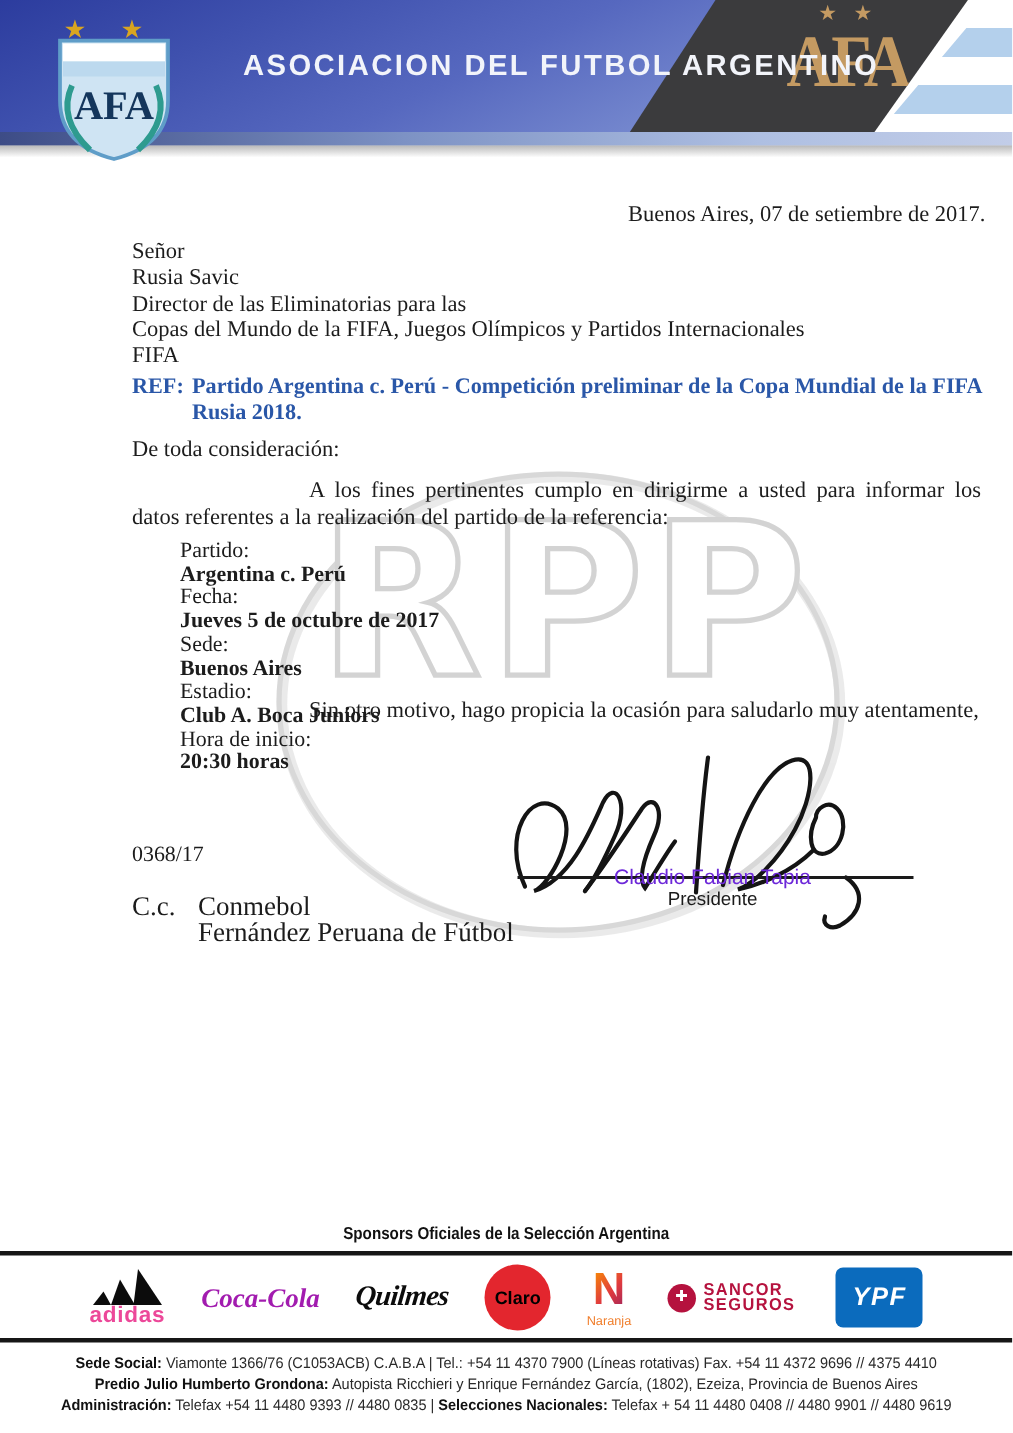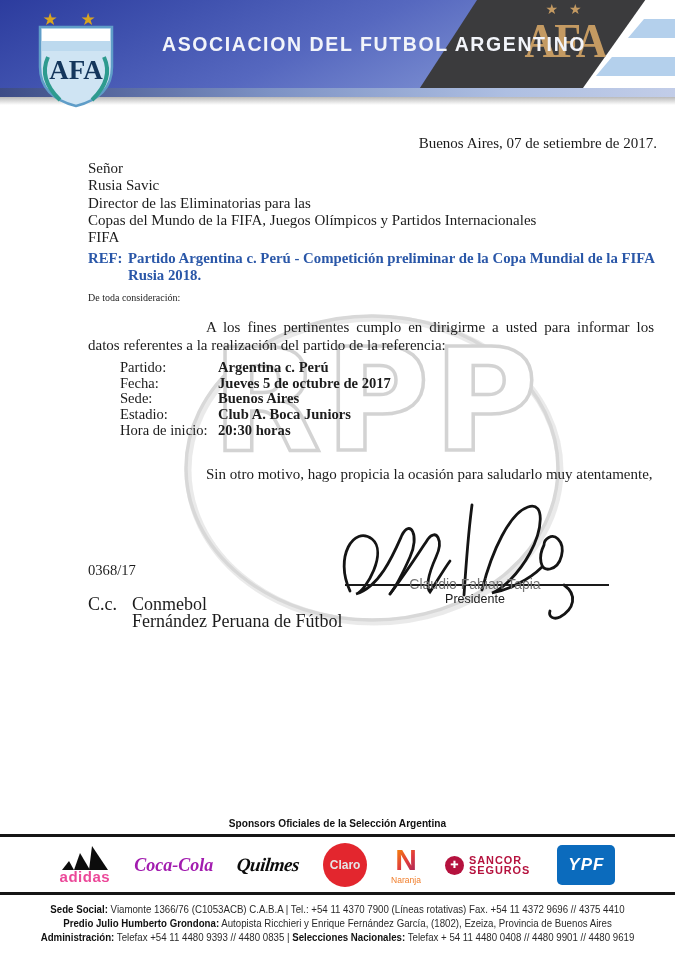--- a/index.html
+++ b/index.html
@@ -32,56 +32,56 @@
   
   .wm{position:absolute;left:172px;top:298px;width:420px;height:340px;opacity:.8;}
 
   
   .abs{position:absolute;}
   .date{top:135px;right:18px;font-size:15px;}
   .recipient{left:88px;top:160px;font-size:15px;line-height:17.3px;}
   .refline{left:88px;top:250px;width:567px;display:flex;font-size:14.8px;font-weight:bold;color:#2a57a8;}
   .refline .lbl{width:40px;flex:none;}
   .refline .txt{width:527px;text-align:justify;}
-  .salut{left:88px;top:292px;font-size:10px;}
+  .salut{left:88px;top:292px;font-size:15px;}
   .para{left:88px;top:319px;width:566px;font-size:15px;line-height:17.6px;
         text-align:justify;text-indent:118px;}
   .details{left:120px;top:360px;font-size:14.6px;line-height:15.7px;}
-  .drow{display:flex;}
+  .drow{display:flex;flex-direction:column;}
   .drow .dl{width:98px;flex:none;}
   .drow .dv{font-weight:bold;}
   .closing{left:88px;top:466px;width:566px;font-size:15px;text-indent:118px;text-align:justify;}
   .filenum{left:88px;top:562px;font-size:14.6px;}
   .ccblk{left:88px;top:596px;display:flex;font-size:18px;line-height:16.6px;}
   .ccblk .ccl{width:44px;flex:none;}
 
   
   .sig{left:332px;top:497px;}
   .sig-underline{left:345px;top:584px;width:264px;height:2px;background:#1a1a1a;}
   .signame{left:340px;top:576px;width:270px;text-align:center;
-     font-family:"Liberation Sans",sans-serif;font-size:14px;color:#737373;}
+     font-family:"Liberation Sans",sans-serif;font-size:14px;color:#6d28d9;}
   .sigtitle{left:340px;top:592px;width:270px;text-align:center;
      font-family:"Liberation Sans",sans-serif;font-size:12.5px;color:#1a1a1a;}
 
   
   .sp-head{left:0;top:817px;width:675px;text-align:center;font-family:"Liberation Sans",sans-serif;
      font-weight:bold;font-size:11.5px;color:#111;}
   .sp-head span{display:inline-block;transform:scaleX(.88);}
   .rule{left:0;width:675px;height:2.5px;background:#161616;}
   .rule-top{top:834px;}
   .rule-bot{top:892px;}
   .sp-row{left:0;top:838px;width:675px;height:54px;display:flex;align-items:center;
      justify-content:center;gap:24px;font-family:"Liberation Sans",sans-serif;}
   .logo{display:flex;flex-direction:column;align-items:center;justify-content:center;}
   .adidas-word{font-weight:bold;font-size:15px;letter-spacing:.5px;color:#ec4899;margin-top:-3px;}
   .coca{font-family:"Liberation Serif",serif;font-style:italic;font-weight:bold;font-size:18px;}
   .quil{font-family:"Liberation Serif",serif;font-style:italic;font-weight:bold;font-size:19px;
      color:#0c0c0c;transform:skewX(-6deg);letter-spacing:-.5px;}
   .claro-c{width:44px;height:44px;border-radius:50%;display:flex;align-items:center;
-     justify-content:center;color:#e5e5e5;font-weight:bold;font-size:12px;}
+     justify-content:center;color:#000000;font-weight:bold;font-size:12px;}
   .nar-n{font-size:30px;font-weight:bold;line-height:28px;
      background:linear-gradient(135deg,#f5820b 10%,#e03a3e 55%,#a0265c 95%);
      -webkit-background-clip:text;background-clip:text;color:transparent;}
   .nar-t{font-size:8.5px;color:#f07d2a;margin-top:1px;}
   .sancor{flex-direction:row;gap:5px;}
   .sancor-c{width:19px;height:19px;border-radius:50%;display:flex;align-items:center;
      justify-content:center;color:#fff;font-size:10px;line-height:10px;}
   .sancor-t{font-weight:bold;font-size:11.5px;line-height:10.5px;letter-spacing:1px;
      transform:scaleX(.95);transform-origin:left center;}
   .ypf-b{width:58px;height:40px;border-radius:5px;display:flex;align-items:center;justify-content:center;

